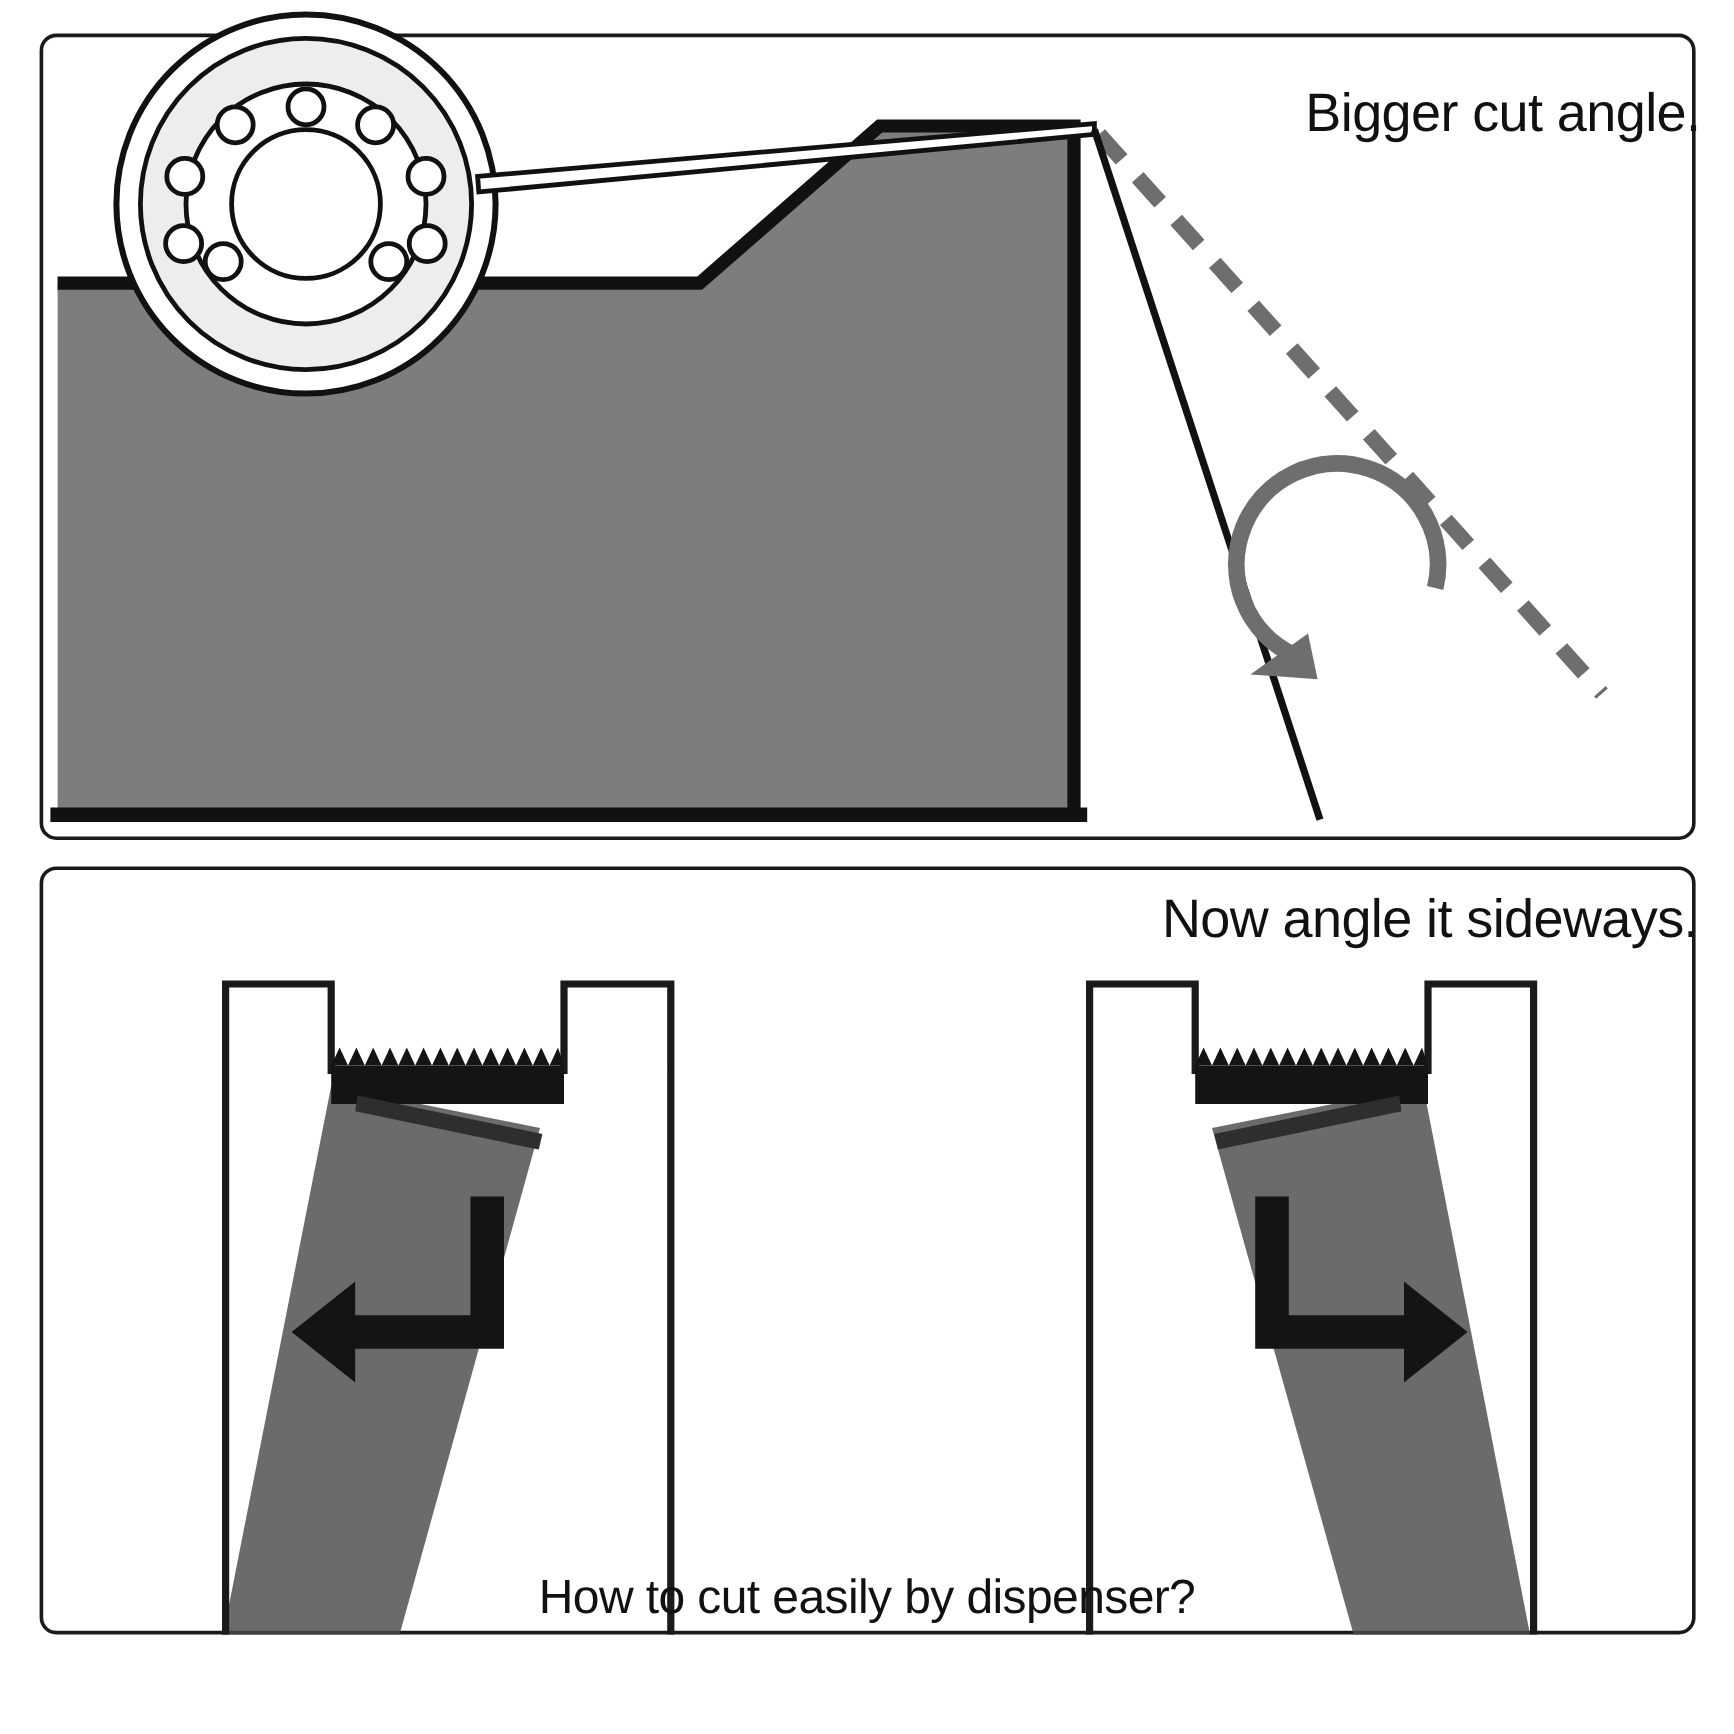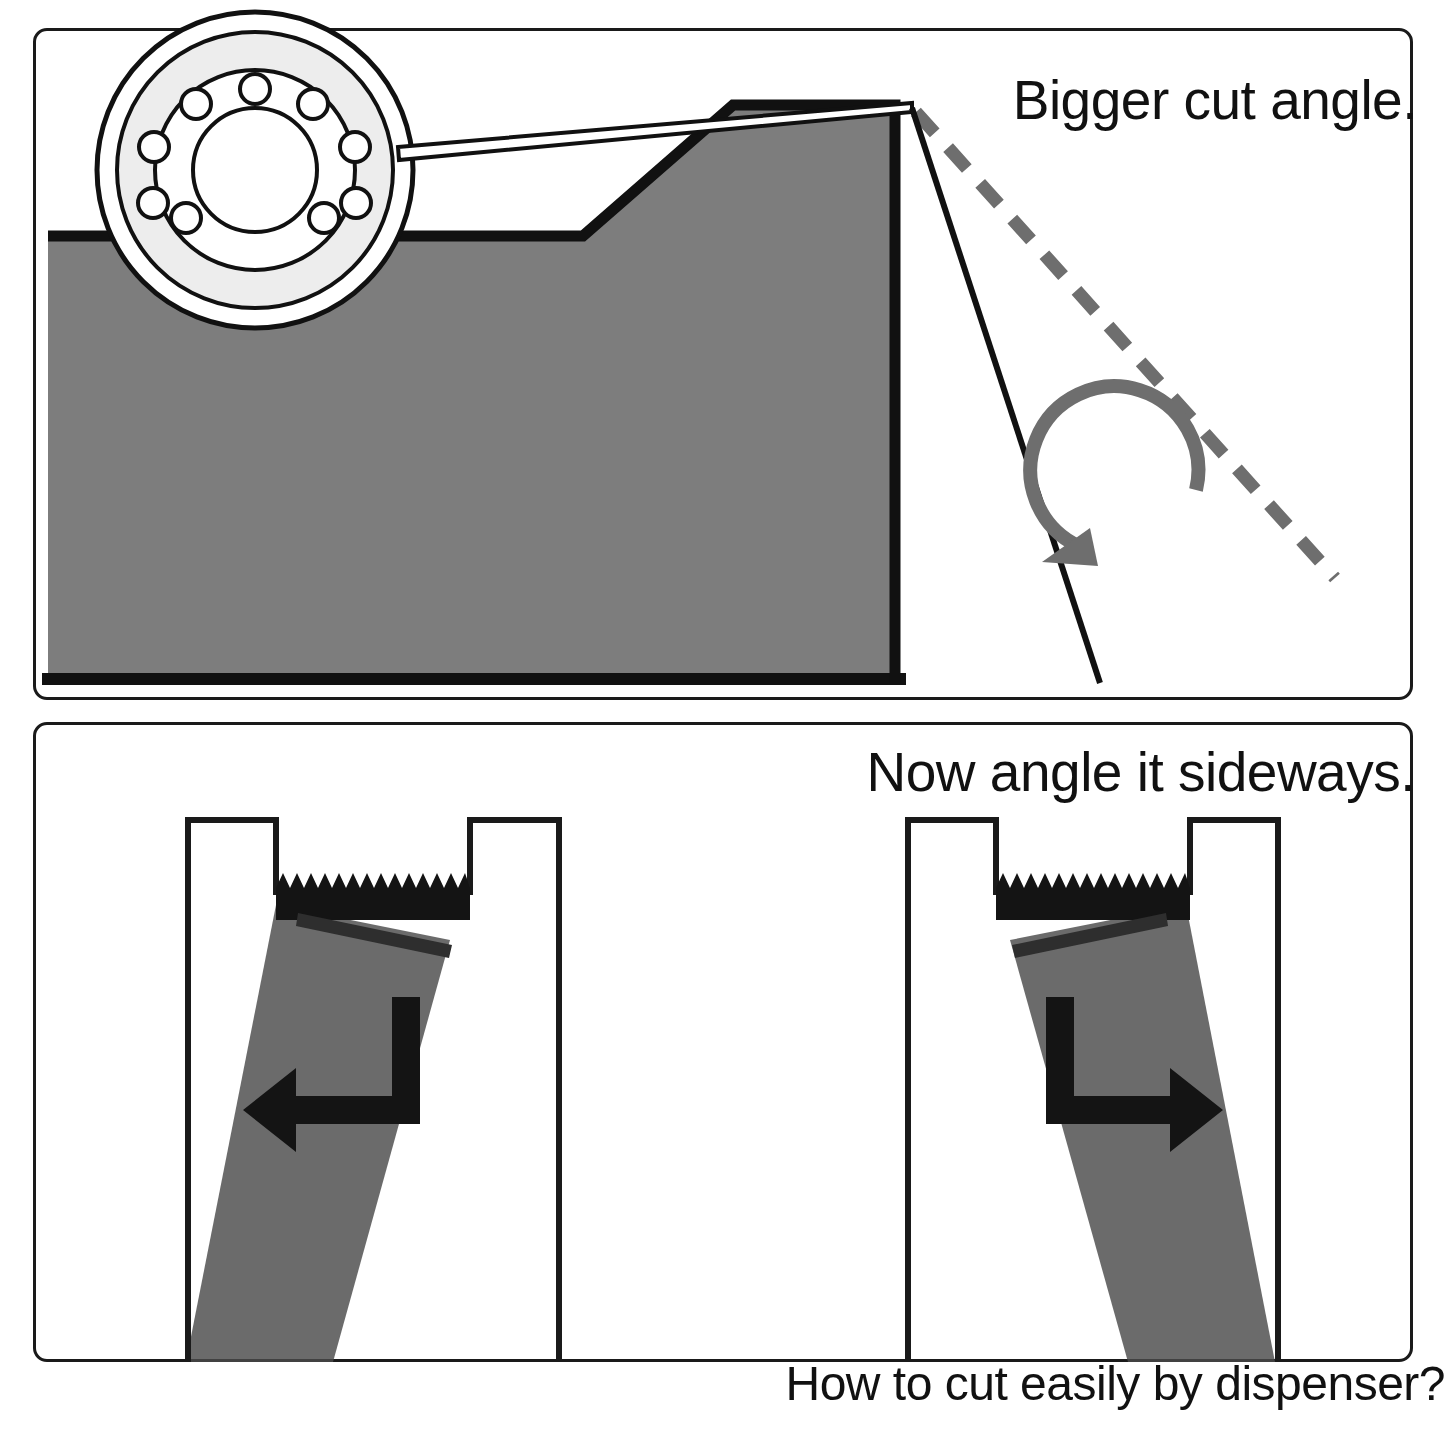--- a/index.html
+++ b/index.html
@@ -37,41 +37,41 @@
   }
   #panel-bottom {
     left: 33px;
     top: 722px;
     width: 1380px;
     height: 640px;
   }
 
   .panel-caption {
     position: absolute;
-    font-size: 55px;
+    font-size: 45px;
     color: #111111;
     white-space: nowrap;
     letter-spacing: -0.5px;
   }
   #caption-top {
     right: 28px;
     top: 68px;
     text-align: right;
   }
   #caption-bottom {
     right: 30px;
     top: 740px;
     text-align: right;
   }
   #caption-footer {
     left: 0;
     right: 0;
-    top: 1356px;
-    text-align: right;
-    font-size: 48px;
+    top: 1309px;
+    text-align: center;
+    font-size: 40px;
     letter-spacing: -0.5px;
   }
 
   svg.art {
     position: absolute;
     left: 0;
     top: 0;
     width: 1445px;
     height: 1445px;
     pointer-events: none;

